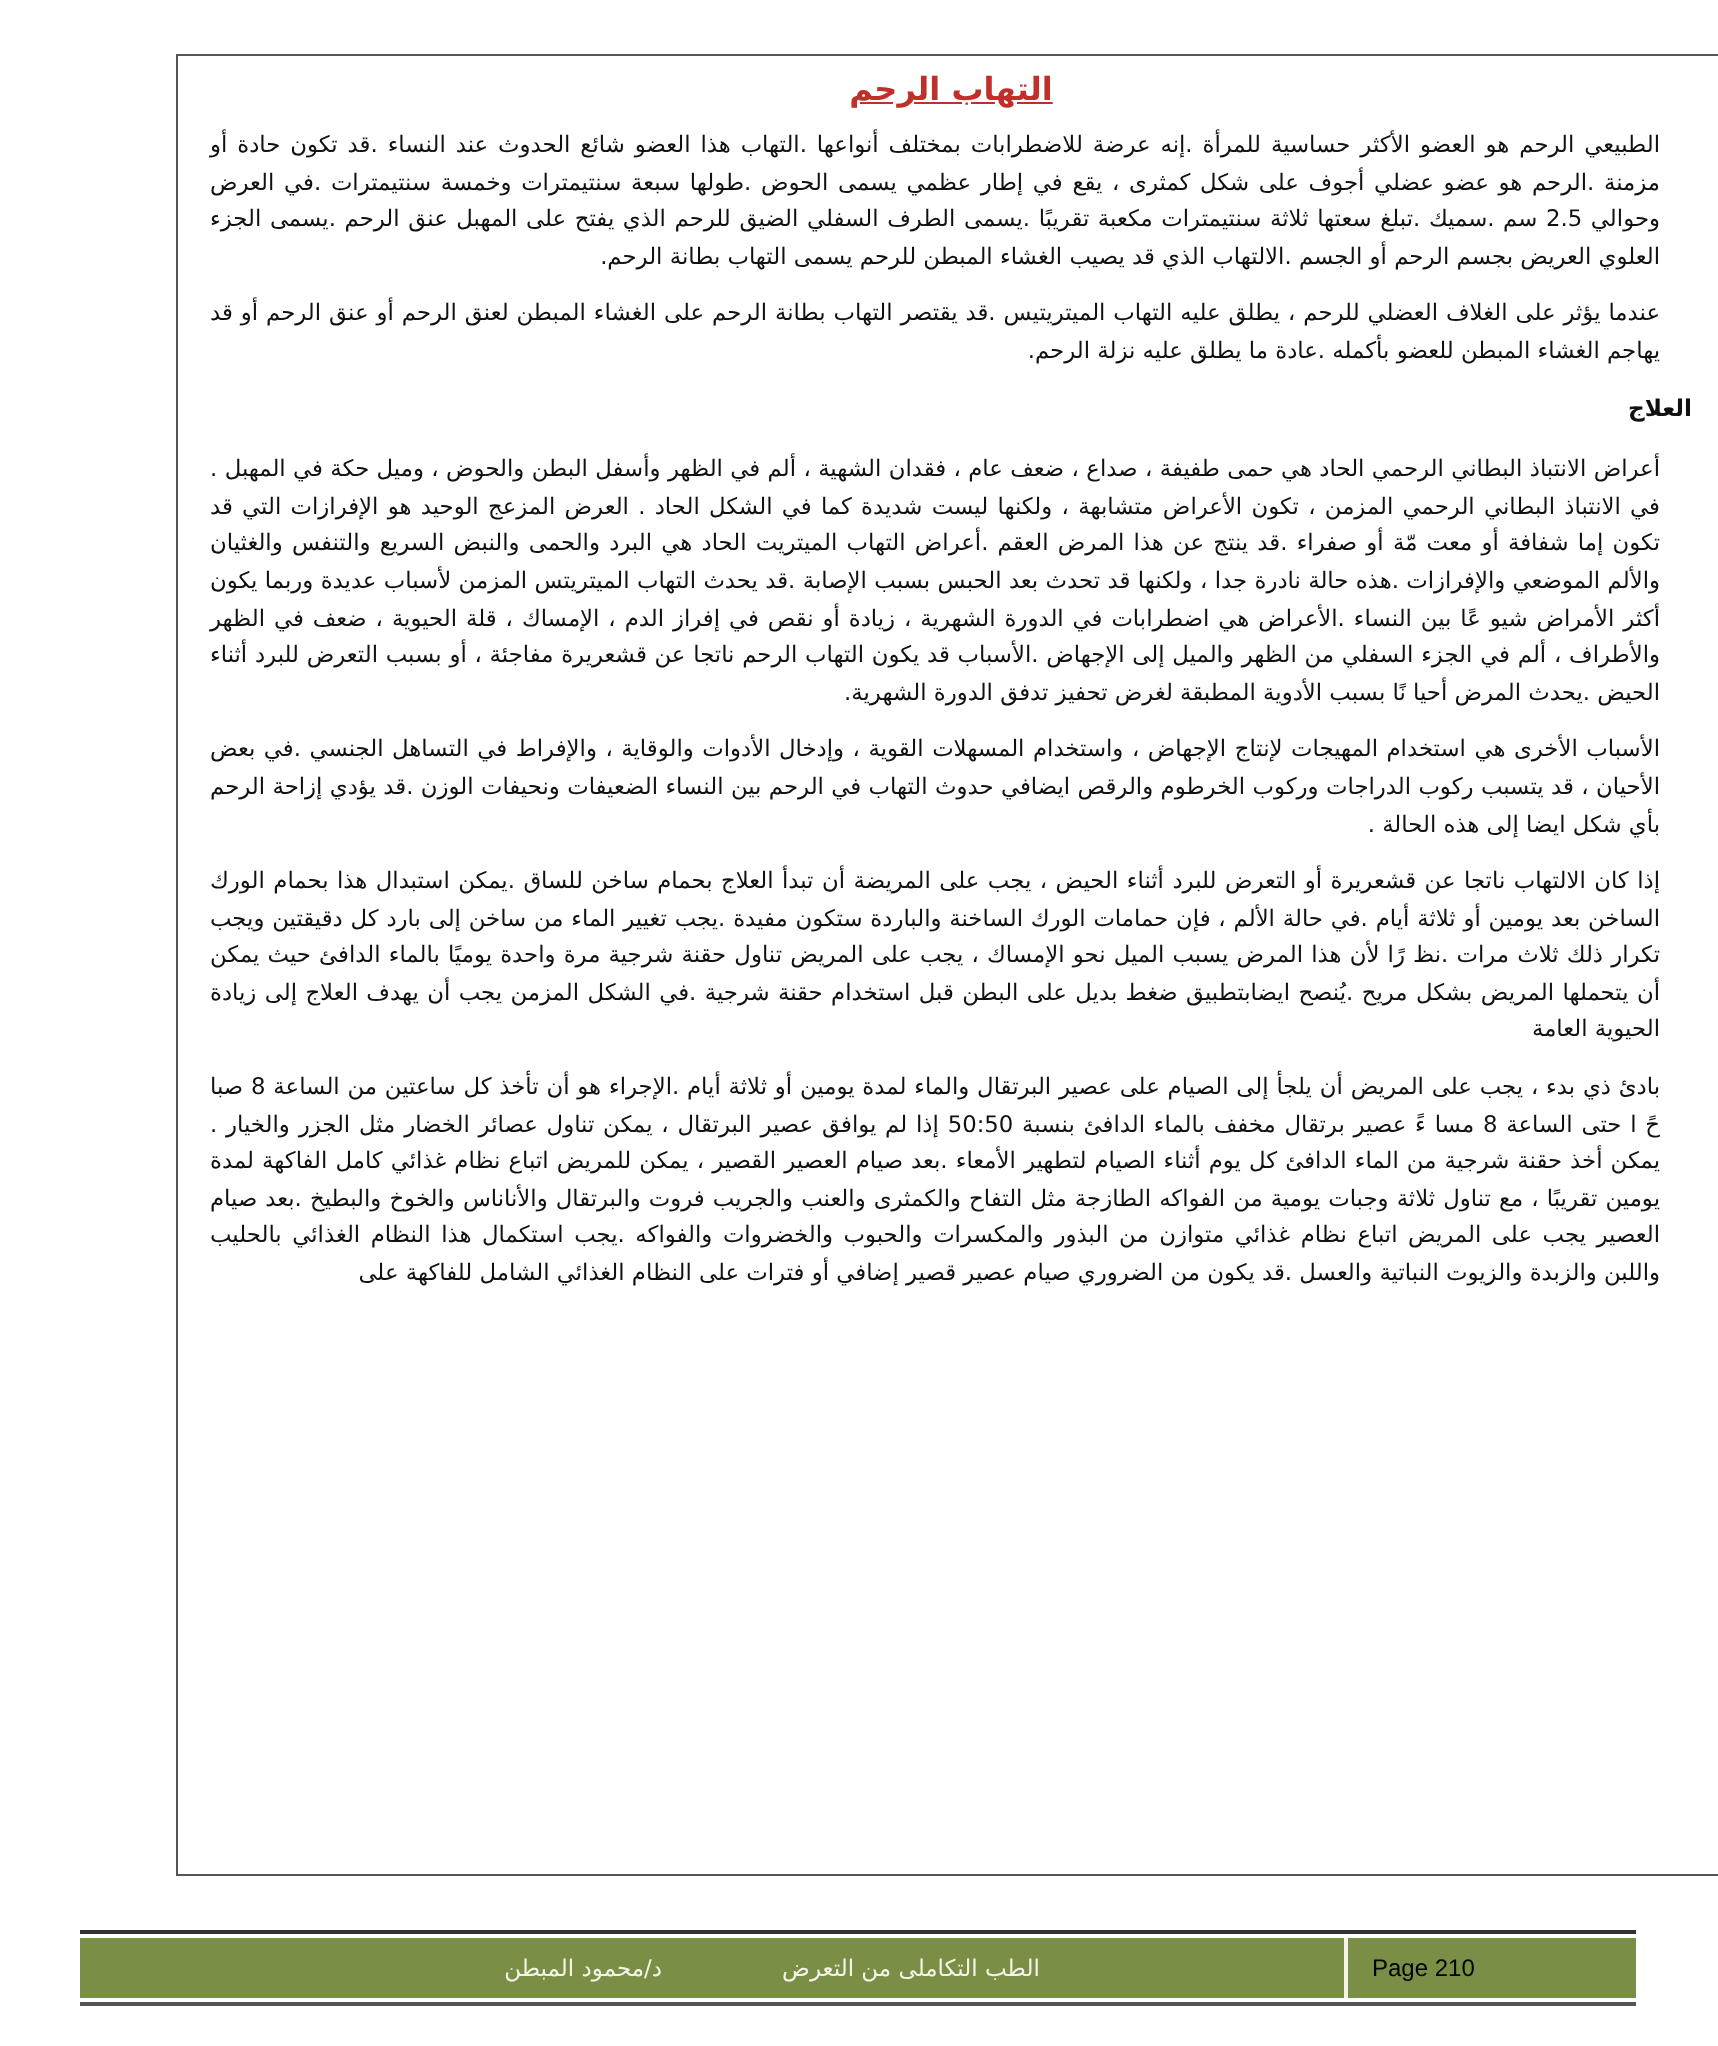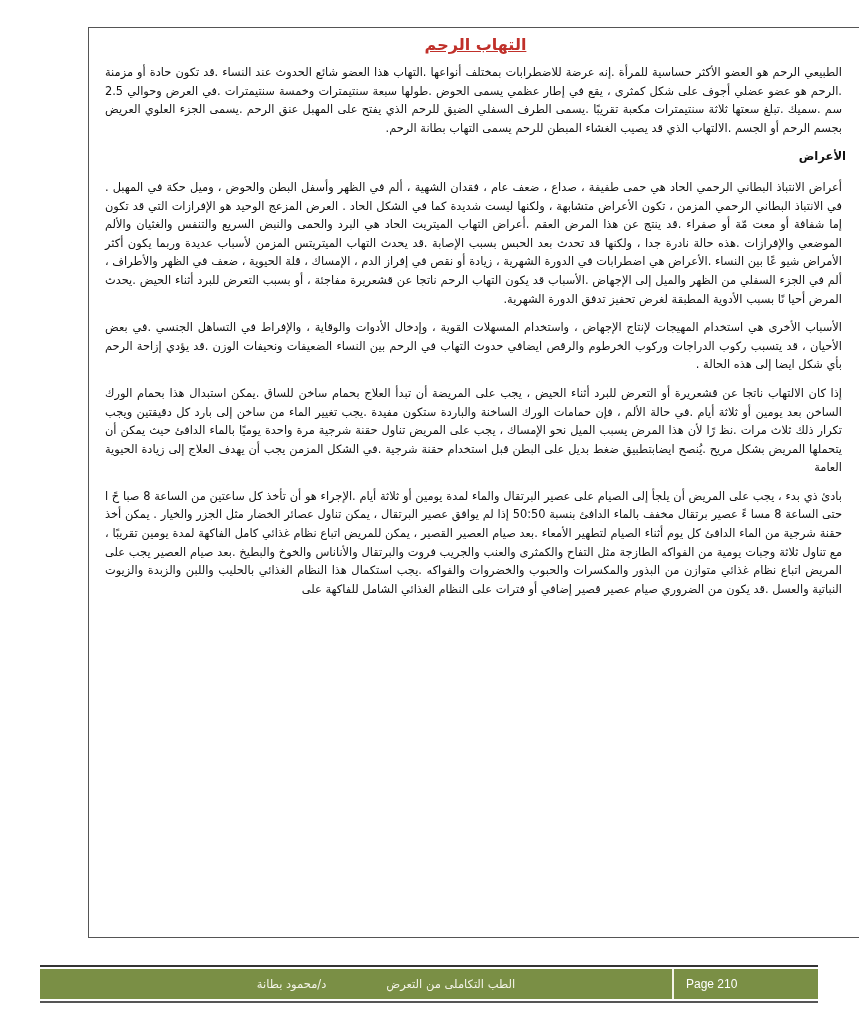--- a/index.html
+++ b/index.html
@@ -35,21 +35,21 @@
     .title {
       text-align: center;
       font-size: 16px;
       font-weight: bold;
       color: #c0302a;
       text-decoration: underline;
       margin: 2px 0 7px 0;
       line-height: 22px;
     }
     .para {
-      margin: 0 4px 10px 0;
+      margin: 0 16px 10px 0;
     }
     .heading {
       font-weight: bold;
       margin: 4px 0 12px 0;
       font-size: 11.6px;
     }
     .footer {
       position: absolute;
       left: 40px;
       top: 965px;
@@ -80,45 +80,46 @@
     }
     .footer-divider {
       width: 2px;
       background: #f4f4e8;
     }
     .footer-page {
       width: 132px;
       display: flex;
       align-items: center;
       padding-left: 12px;
-      color: #ffffff;
+      color: #000000;
       font-family: "Liberation Sans", sans-serif;
       font-size: 12px;
     }
   </style>
 </head>
 <body>
 
 <div class="page-box">
   <div class="content">
     <div class="title">التهاب الرحم</div>
 
     <p class="para">الطبيعي الرحم هو العضو الأكثر حساسية للمرأة .إنه عرضة للاضطرابات بمختلف أنواعها .التهاب هذا العضو شائع الحدوث عند النساء .قد تكون حادة أو مزمنة .الرحم هو عضو عضلي أجوف على شكل كمثرى ، يقع في إطار عظمي يسمى الحوض .طولها سبعة سنتيمترات وخمسة سنتيمترات .في العرض وحوالي 2.5 سم .سميك .تبلغ سعتها ثلاثة سنتيمترات مكعبة تقريبًا .يسمى الطرف السفلي الضيق للرحم الذي يفتح على المهبل عنق الرحم .يسمى الجزء العلوي العريض بجسم الرحم أو الجسم .الالتهاب الذي قد يصيب الغشاء المبطن للرحم يسمى التهاب بطانة الرحم.</p>
+    <p class="para">عندما يؤثر على الغلاف العضلي للرحم ، يطلق عليه التهاب الميتريتيس .قد يقتصر التهاب بطانة الرحم على الغشاء المبطن لعنق الرحم أو عنق الرحم أو قد يهاجم الغشاء المبطن للعضو بأكمله .عادة ما يطلق عليه نزلة الرحم.</p>
 
-    <div class="heading">الأعراض</div>
+    <div class="heading">العلاج</div>
     <p class="para">أعراض الانتباذ البطاني الرحمي الحاد هي حمى طفيفة ، صداع ، ضعف عام ، فقدان الشهية ، ألم في الظهر وأسفل البطن والحوض ، وميل حكة في المهبل . في الانتباذ البطاني الرحمي المزمن ، تكون الأعراض متشابهة ، ولكنها ليست شديدة كما في الشكل الحاد . العرض المزعج الوحيد هو الإفرازات التي قد تكون إما شفافة أو معت مّة أو صفراء .قد ينتج عن هذا المرض العقم .أعراض التهاب الميتريت الحاد هي البرد والحمى والنبض السريع والتنفس والغثيان والألم الموضعي والإفرازات .هذه حالة نادرة جدا ، ولكنها قد تحدث بعد الحبس بسبب الإصابة .قد يحدث التهاب الميتريتس المزمن لأسباب عديدة وربما يكون أكثر الأمراض شيو عًا بين النساء .الأعراض هي اضطرابات في الدورة الشهرية ، زيادة أو نقص في إفراز الدم ، الإمساك ، قلة الحيوية ، ضعف في الظهر والأطراف ، ألم في الجزء السفلي من الظهر والميل إلى الإجهاض .الأسباب قد يكون التهاب الرحم ناتجا عن قشعريرة مفاجئة ، أو بسبب التعرض للبرد أثناء الحيض .يحدث المرض أحيا نًا بسبب الأدوية المطبقة لغرض تحفيز تدفق الدورة الشهرية.</p>
     <p class="para">الأسباب الأخرى هي استخدام المهيجات لإنتاج الإجهاض ، واستخدام المسهلات القوية ، وإدخال الأدوات والوقاية ، والإفراط في التساهل الجنسي .في بعض الأحيان ، قد يتسبب ركوب الدراجات وركوب الخرطوم والرقص ايضافي حدوث التهاب في الرحم بين النساء الضعيفات ونحيفات الوزن .قد يؤدي إزاحة الرحم بأي شكل ايضا إلى هذه الحالة .</p>
 
     <p class="para">إذا كان الالتهاب ناتجا عن قشعريرة أو التعرض للبرد أثناء الحيض ، يجب على المريضة أن تبدأ العلاج بحمام ساخن للساق .يمكن استبدال هذا بحمام الورك الساخن بعد يومين أو ثلاثة أيام .في حالة الألم ، فإن حمامات الورك الساخنة والباردة ستكون مفيدة .يجب تغيير الماء من ساخن إلى بارد كل دقيقتين ويجب تكرار ذلك ثلاث مرات .نظ رًا لأن هذا المرض يسبب الميل نحو الإمساك ، يجب على المريض تناول حقنة شرجية مرة واحدة يوميًا بالماء الدافئ حيث يمكن أن يتحملها المريض بشكل مريح .يُنصح ايضابتطبيق ضغط بديل على البطن قبل استخدام حقنة شرجية .في الشكل المزمن يجب أن يهدف العلاج إلى زيادة الحيوية العامة</p>
     <p class="para">بادئ ذي بدء ، يجب على المريض أن يلجأ إلى الصيام على عصير البرتقال والماء لمدة يومين أو ثلاثة أيام .الإجراء هو أن تأخذ كل ساعتين من الساعة 8 صبا حً ا حتى الساعة 8 مسا ءً عصير برتقال مخفف بالماء الدافئ بنسبة 50:50 إذا لم يوافق عصير البرتقال ، يمكن تناول عصائر الخضار مثل الجزر والخيار . يمكن أخذ حقنة شرجية من الماء الدافئ كل يوم أثناء الصيام لتطهير الأمعاء .بعد صيام العصير القصير ، يمكن للمريض اتباع نظام غذائي كامل الفاكهة لمدة يومين تقريبًا ، مع تناول ثلاثة وجبات يومية من الفواكه الطازجة مثل التفاح والكمثرى والعنب والجريب فروت والبرتقال والأناناس والخوخ والبطيخ .بعد صيام العصير يجب على المريض اتباع نظام غذائي متوازن من البذور والمكسرات والحبوب والخضروات والفواكه .يجب استكمال هذا النظام الغذائي بالحليب واللبن والزبدة والزيوت النباتية والعسل .قد يكون من الضروري صيام عصير قصير إضافي أو فترات على النظام الغذائي الشامل للفاكهة على</p>
   </div>
 </div>
 
 <div class="footer">
   <div class="footer-band">
     <div class="footer-main">
       <span>الطب التكاملى من التعرض</span>
-      <span>د/محمود بطانة</span>
+      <span>د/محمود المبطن</span>
     </div>
     <div class="footer-divider"></div>
     <div class="footer-page">Page 210</div>
   </div>
 </div>
 
 </body></html>

